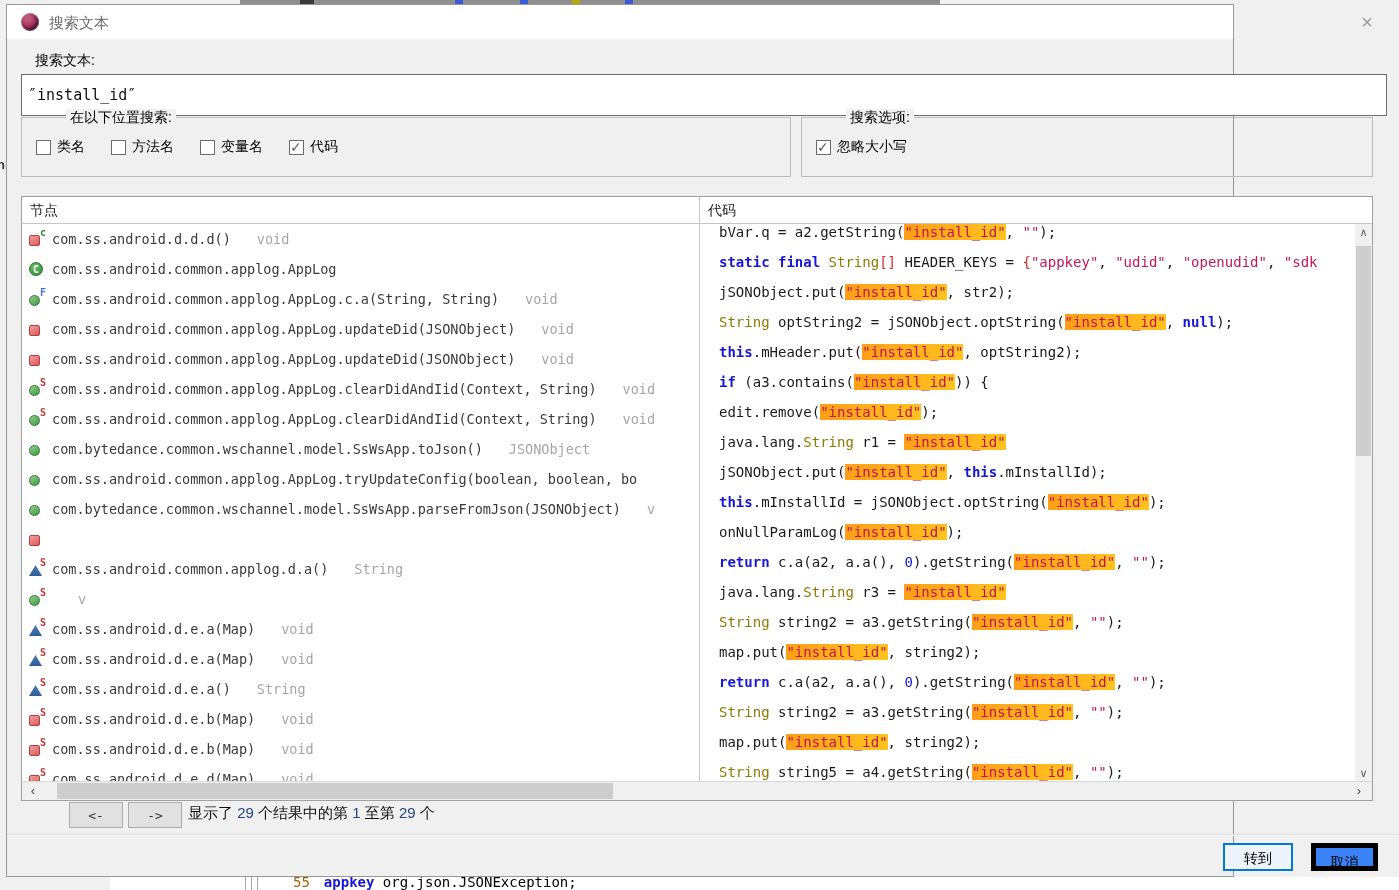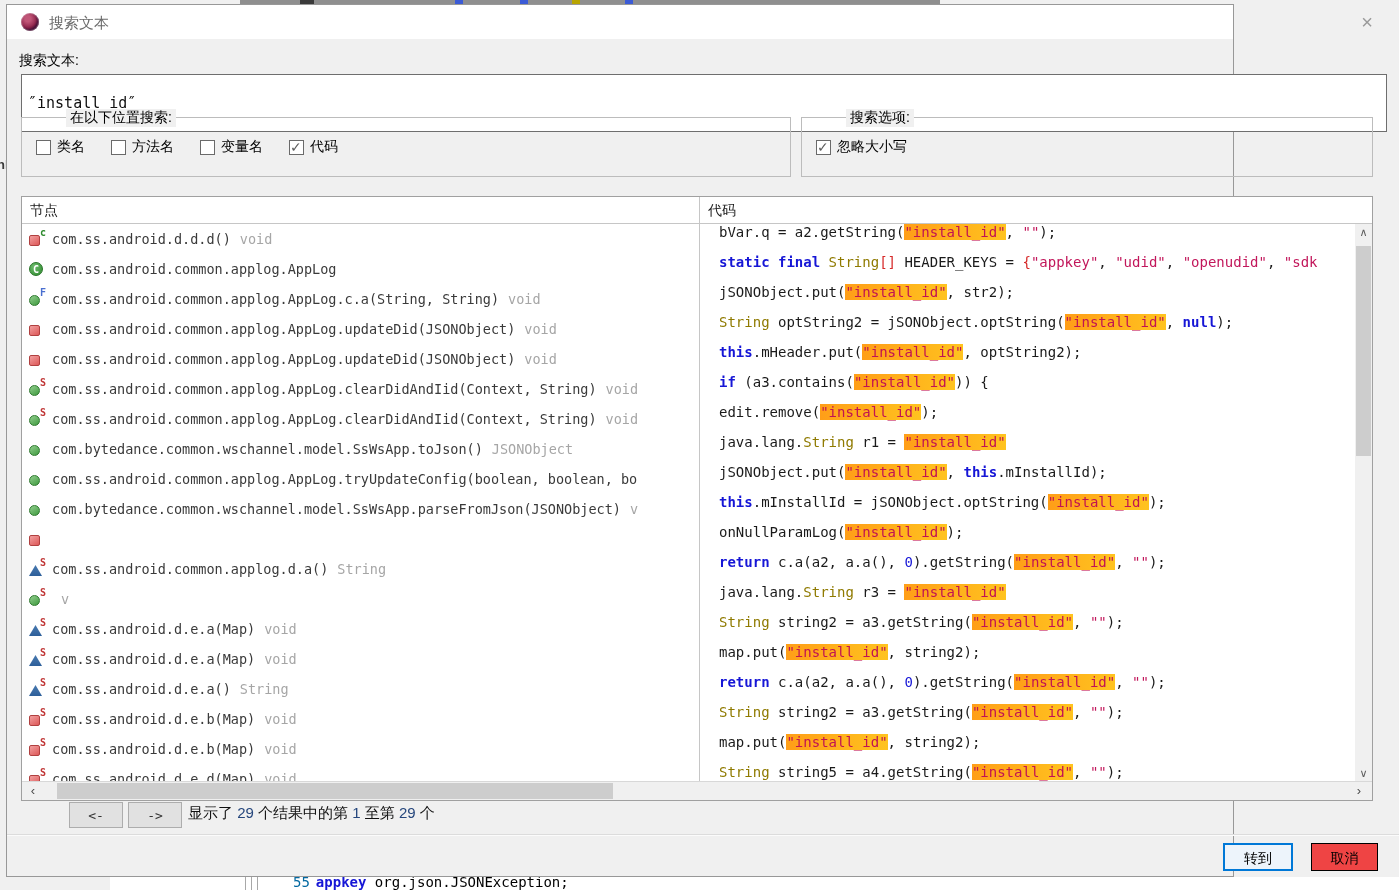--- a/index.html
+++ b/index.html
@@ -8,35 +8,35 @@
   .abs{position:absolute;}
 
   
   #bg-top-strip{left:240px;top:0;width:700px;height:4px;background:#8f8f8f;}
   #bg-top-strip i{position:absolute;top:0;height:4px;display:block;}
   #bg-left-fragment{left:-3px;top:157px;width:10px;overflow:hidden;font:bold 13px "Liberation Sans",sans-serif;color:#3a3a3a;}
   #bg-bottom-strip{left:0;top:877px;width:1399px;height:13px;background:#f0f0f0;}
   #bg-bottom-code{position:absolute;left:110px;top:0;width:1289px;height:13px;background:#ffffff;overflow:hidden;}
   .treeline{position:absolute;top:0;width:1px;height:13px;background:#a8a8a8;}
   #bg-bottom-text{position:absolute;left:183px;top:-3px;font:14px "DejaVu Sans Mono",monospace;white-space:pre;}
-  #bg-bottom-text .lineno{color:#0369a1;margin-right:6px;}
+  #bg-bottom-text .lineno{color:#a16207;margin-right:14px;}
   #bg-bottom-text .kw{color:#1616d6;font-weight:bold;}
 
   
   #dialog{left:6px;top:4px;width:1228px;height:873px;background:#f0f0f0;border:1px solid #989898;box-sizing:border-box;}
   #titlebar{left:0;top:0;width:100%;height:34px;background:#ffffff;}
   #app-icon{left:14px;top:8px;width:18px;height:18px;border-radius:50%;
             background:radial-gradient(circle at 38% 32%, #c05577 0 18%, #8c2249 55%, #5e1733 100%);
             box-shadow:inset 0 0 0 1px rgba(255,255,255,.25), inset -2px -2px 2px rgba(0,0,40,.45);}
   #window-title{left:42px;top:9px;font-size:15px;color:#6b6b6b;}
   #close-btn{left:1340px;top:4px;width:40px;height:26px;text-align:center;line-height:26px;font-size:20px;color:#9a9a9a;cursor:default;}
 
-  #search-label{left:12px;top:47px;font-size:14px;color:#000;}
+  #search-label{left:28px;top:47px;font-size:14px;color:#000;}
   #search-input{left:14px;top:69px;width:1352px;height:24px;border:1px solid #6e6e6e;background:#fff;
-                font:15px "DejaVu Sans Mono",monospace;color:#101010;padding:16px 6px;outline:none;}
+                font:15px "DejaVu Sans Mono",monospace;color:#101010;padding:8px 6px;outline:none;}
 
   .groupbox{border:1px solid #bcbcbc;box-sizing:border-box;}
   #scope-group{left:14px;top:112px;width:770px;height:60px;}
   #options-group{left:794px;top:112px;width:572px;height:60px;}
   .legend{position:absolute;left:8px;top:-9px;background:#f0f0f0;padding:0 4px;font-size:14px;color:#000;margin-left:36px;}
   .cbrow{position:absolute;left:14px;top:20px;display:flex;gap:26px;align-items:center;}
   .cbitem{display:flex;align-items:center;font-size:14px;color:#000;}
   .cb{width:15px;height:15px;border:1px solid #6a6a6a;background:#fff;display:inline-block;position:relative;margin-right:6px;box-sizing:border-box;}
   .cb.checked::after{content:"✓";position:absolute;left:0px;top:-2px;font-size:14px;color:#5d5d5d;}
 
@@ -44,21 +44,21 @@
   #results{left:14px;top:191px;width:1352px;height:605px;background:#fff;border:1px solid #a0a0a0;box-sizing:border-box;}
   .pane-header{position:absolute;top:0;height:26px;line-height:26px;font-size:14px;color:#1a1a1a;background:#fff;}
   #node-header{left:8px;}
   #code-header{left:686px;}
   #header-sep{position:absolute;left:0;top:26px;width:100%;height:1px;background:#c6c6c6;}
   #pane-divider{position:absolute;left:677px;top:0;width:1px;height:584px;background:#c6c6c6;}
 
   #node-list{position:absolute;left:0;top:27px;width:676px;height:557px;overflow:hidden;}
   .nrow{height:30px;display:flex;align-items:center;padding-left:6px;white-space:pre;overflow:hidden;
         font:13.5px "DejaVu Sans Mono",monospace;color:#3a3a3a;}
-  .nsuffix{color:#a6a6a6;margin-left:9px;}
+  .nsuffix{color:#a6a6a6;margin-left:26px;}
   .ni{position:relative;width:18px;height:16px;margin-right:6px;flex:none;}
   .ni .s{position:absolute;left:1px;bottom:1px;box-sizing:border-box;}
   .ni.circle .s{width:11px;height:11px;border-radius:50%;background:linear-gradient(145deg,#93cf8f,#3f9a3f);border:1px solid #2f7a2f;}
   .ni.square .s{width:11px;height:11px;border-radius:2px;background:linear-gradient(145deg,#f2a0a0,#dd5858);border:1px solid #b04040;}
   .ni.triangle .s{width:13px;height:11px;background:linear-gradient(#4a7ab0,#2d5f9a);clip-path:polygon(50% 0,100% 100%,0 100%);}
   .ni.class .s{width:14px;height:14px;border-radius:50%;background:radial-gradient(circle at 35% 30%,#6cbb6c,#2f8a2f);
                border:1px solid #267326;color:#fff;font:bold 10px/13px "DejaVu Sans Mono",monospace;text-align:center;}
   .sup{position:absolute;top:-4px;right:0;font:bold 10px "DejaVu Sans Mono",monospace;font-style:normal;}
   .sup-S{color:#c03636;} .sup-F{color:#4a6fd0;} .sup-c{color:#2e8b2e;}
 
@@ -83,21 +83,21 @@
 
   
   .navbtn{position:absolute;top:797px;width:54px;height:26px;background:#e1e1e1;border:1px solid #adadad;
           font:13px "DejaVu Sans Mono",monospace;color:#333;text-align:center;line-height:24px;box-sizing:border-box;}
   #prev-btn{left:62px;} #next-btn{left:121px;}
   #results-status{left:181px;top:799px;font-size:15px;color:#101010;white-space:pre;}
   #results-status .num{color:#26477d;}
   #footer-sep{left:0;top:829px;width:1392px;height:1px;background:#dcdcdc;border-bottom:1px solid #fbfbfb;}
   .dlgbtn{position:absolute;top:838px;height:28px;font-size:14px;color:#000;text-align:center;line-height:26px;box-sizing:border-box;}
   #go-btn{left:1216px;width:70px;background:#edf4fb;border:1px solid #0078d7;box-shadow:inset 0 0 0 1px #0078d7;}
-  #cancel-btn{left:1304px;width:67px;background:#ef4444;border:1px solid #000000;}
+  #cancel-btn{left:1304px;width:67px;background:#3b82f6;border:5px solid #000000;}
 </style>
 </head>
 <body>
 
 <div class="abs" id="bg-top-strip">
   <i style="left:60px;width:14px;background:#3a3a3a;"></i>
   <i style="left:215px;width:8px;background:#3b5bd6;"></i>
   <i style="left:280px;width:8px;background:#3b5bd6;"></i>
   <i style="left:332px;width:8px;background:#b8a400;"></i>
   <i style="left:385px;width:8px;background:#3b5bd6;"></i>

